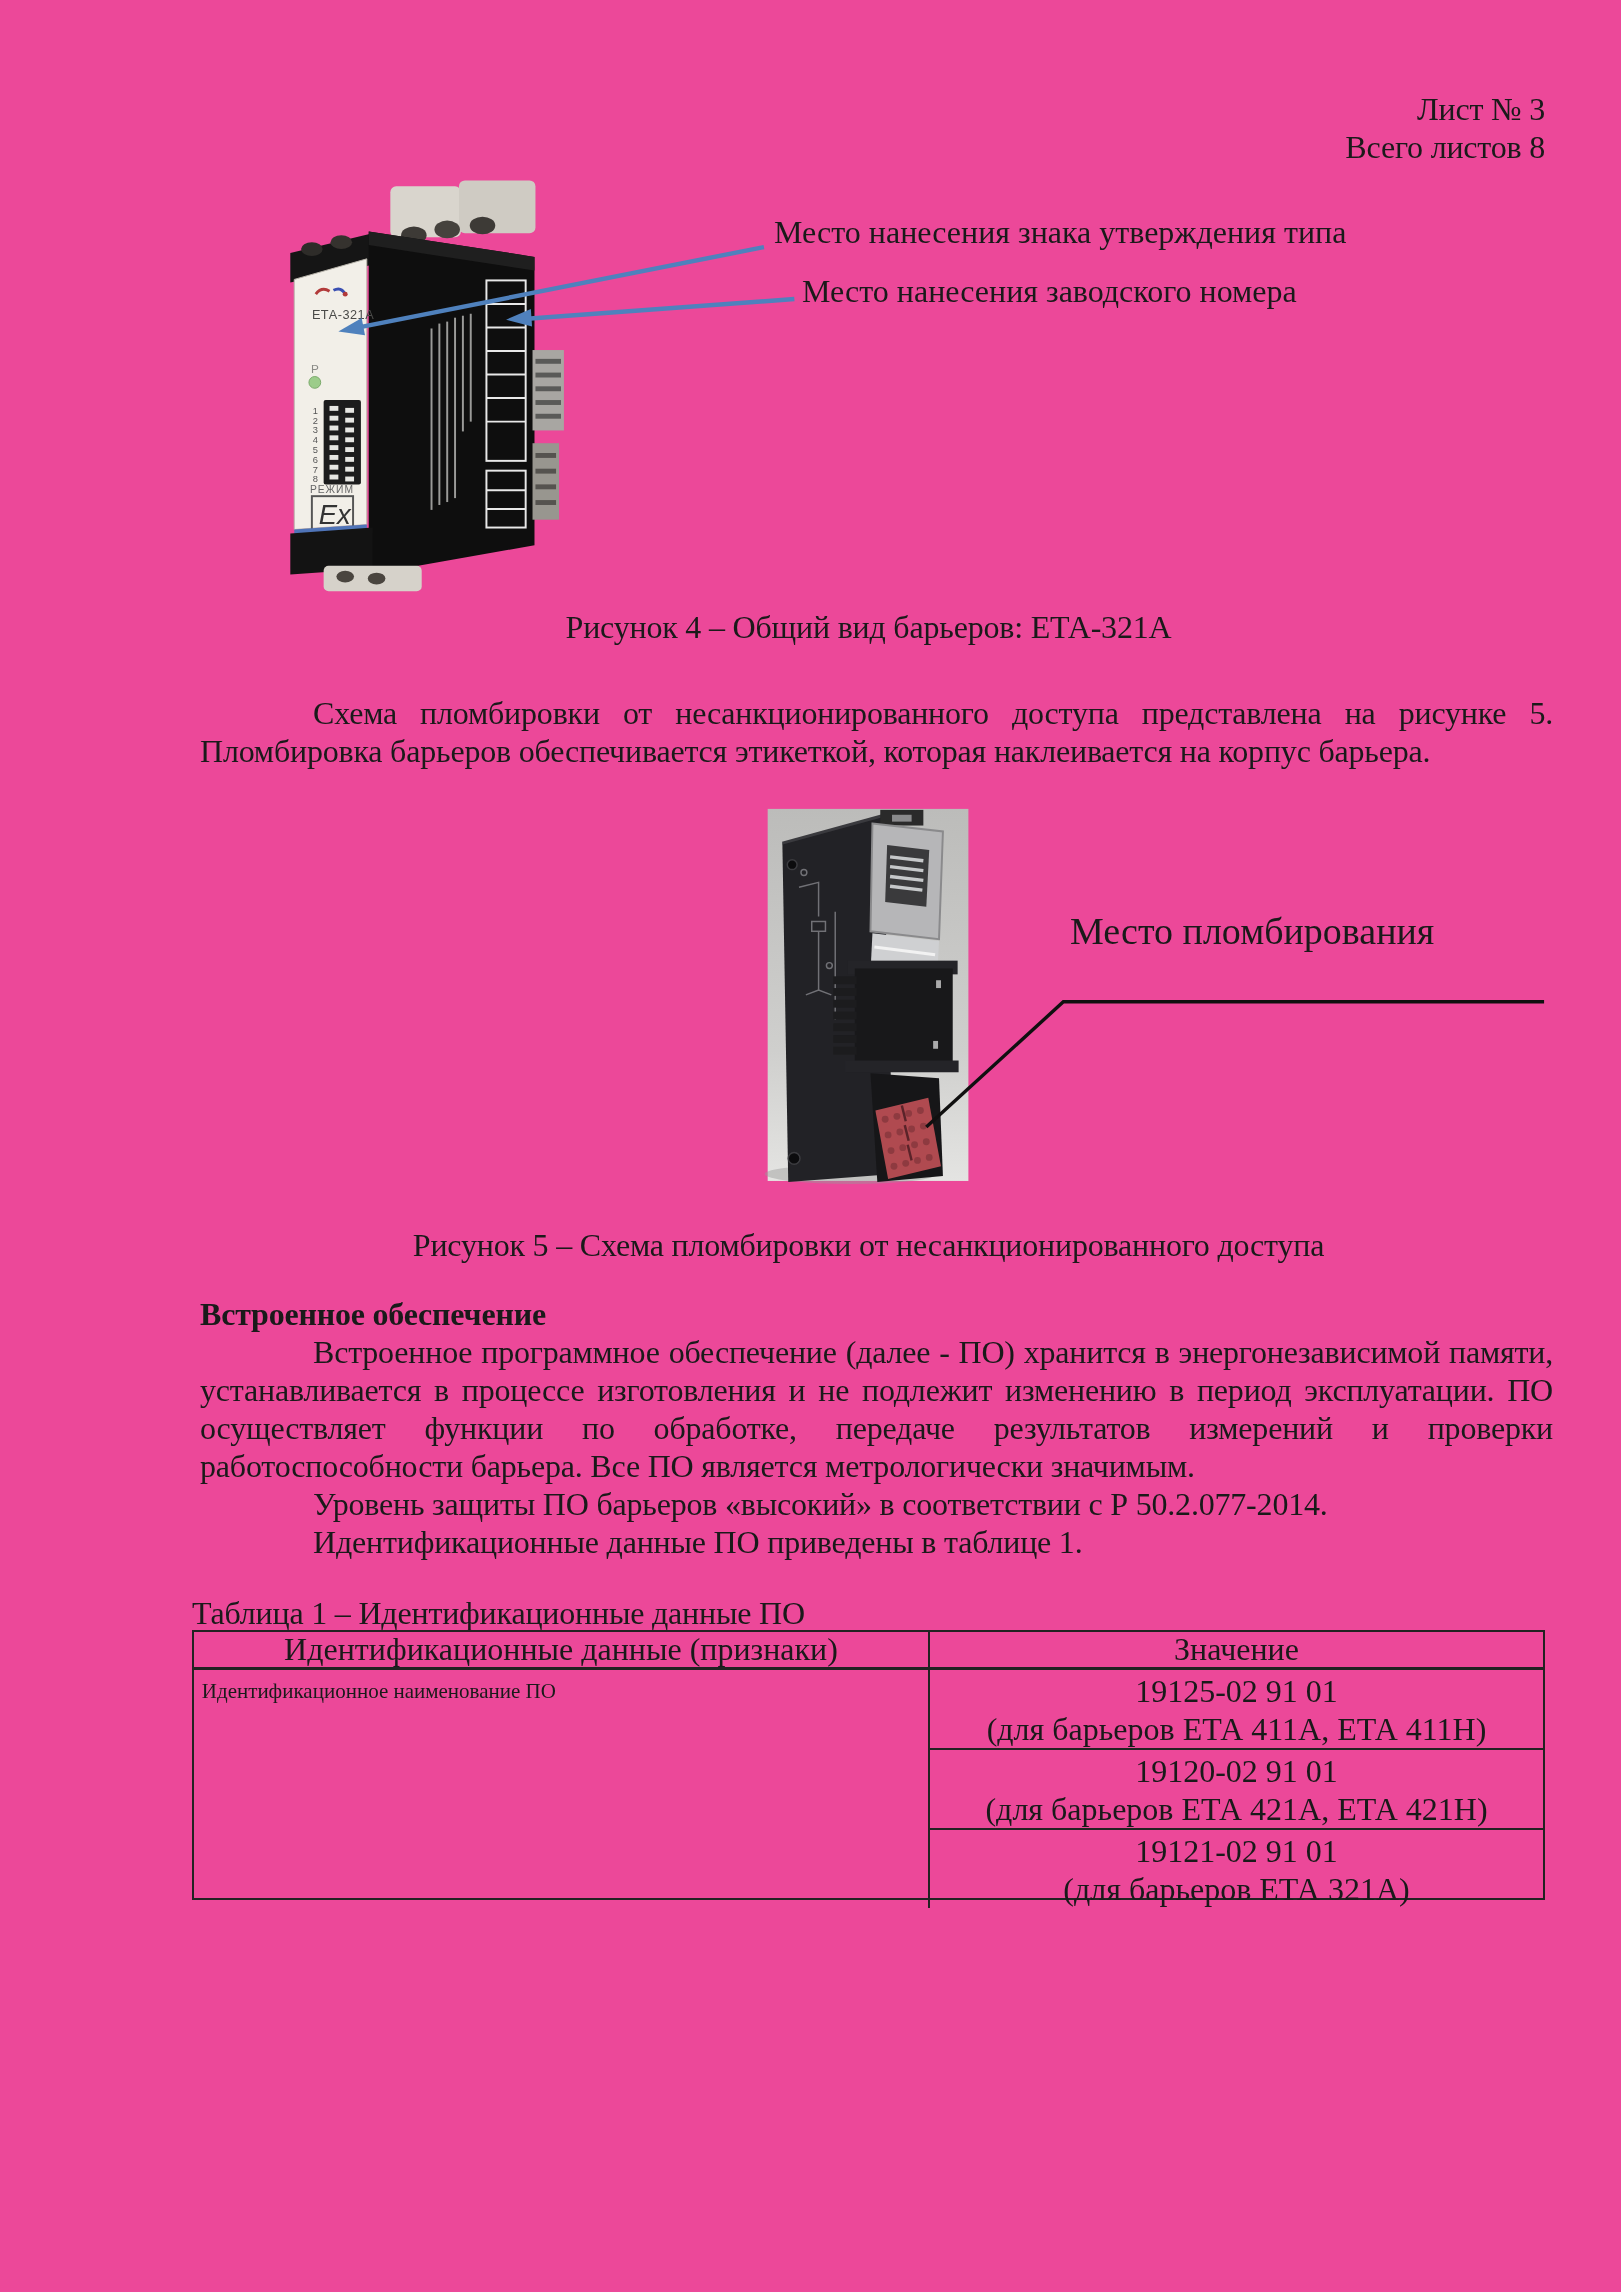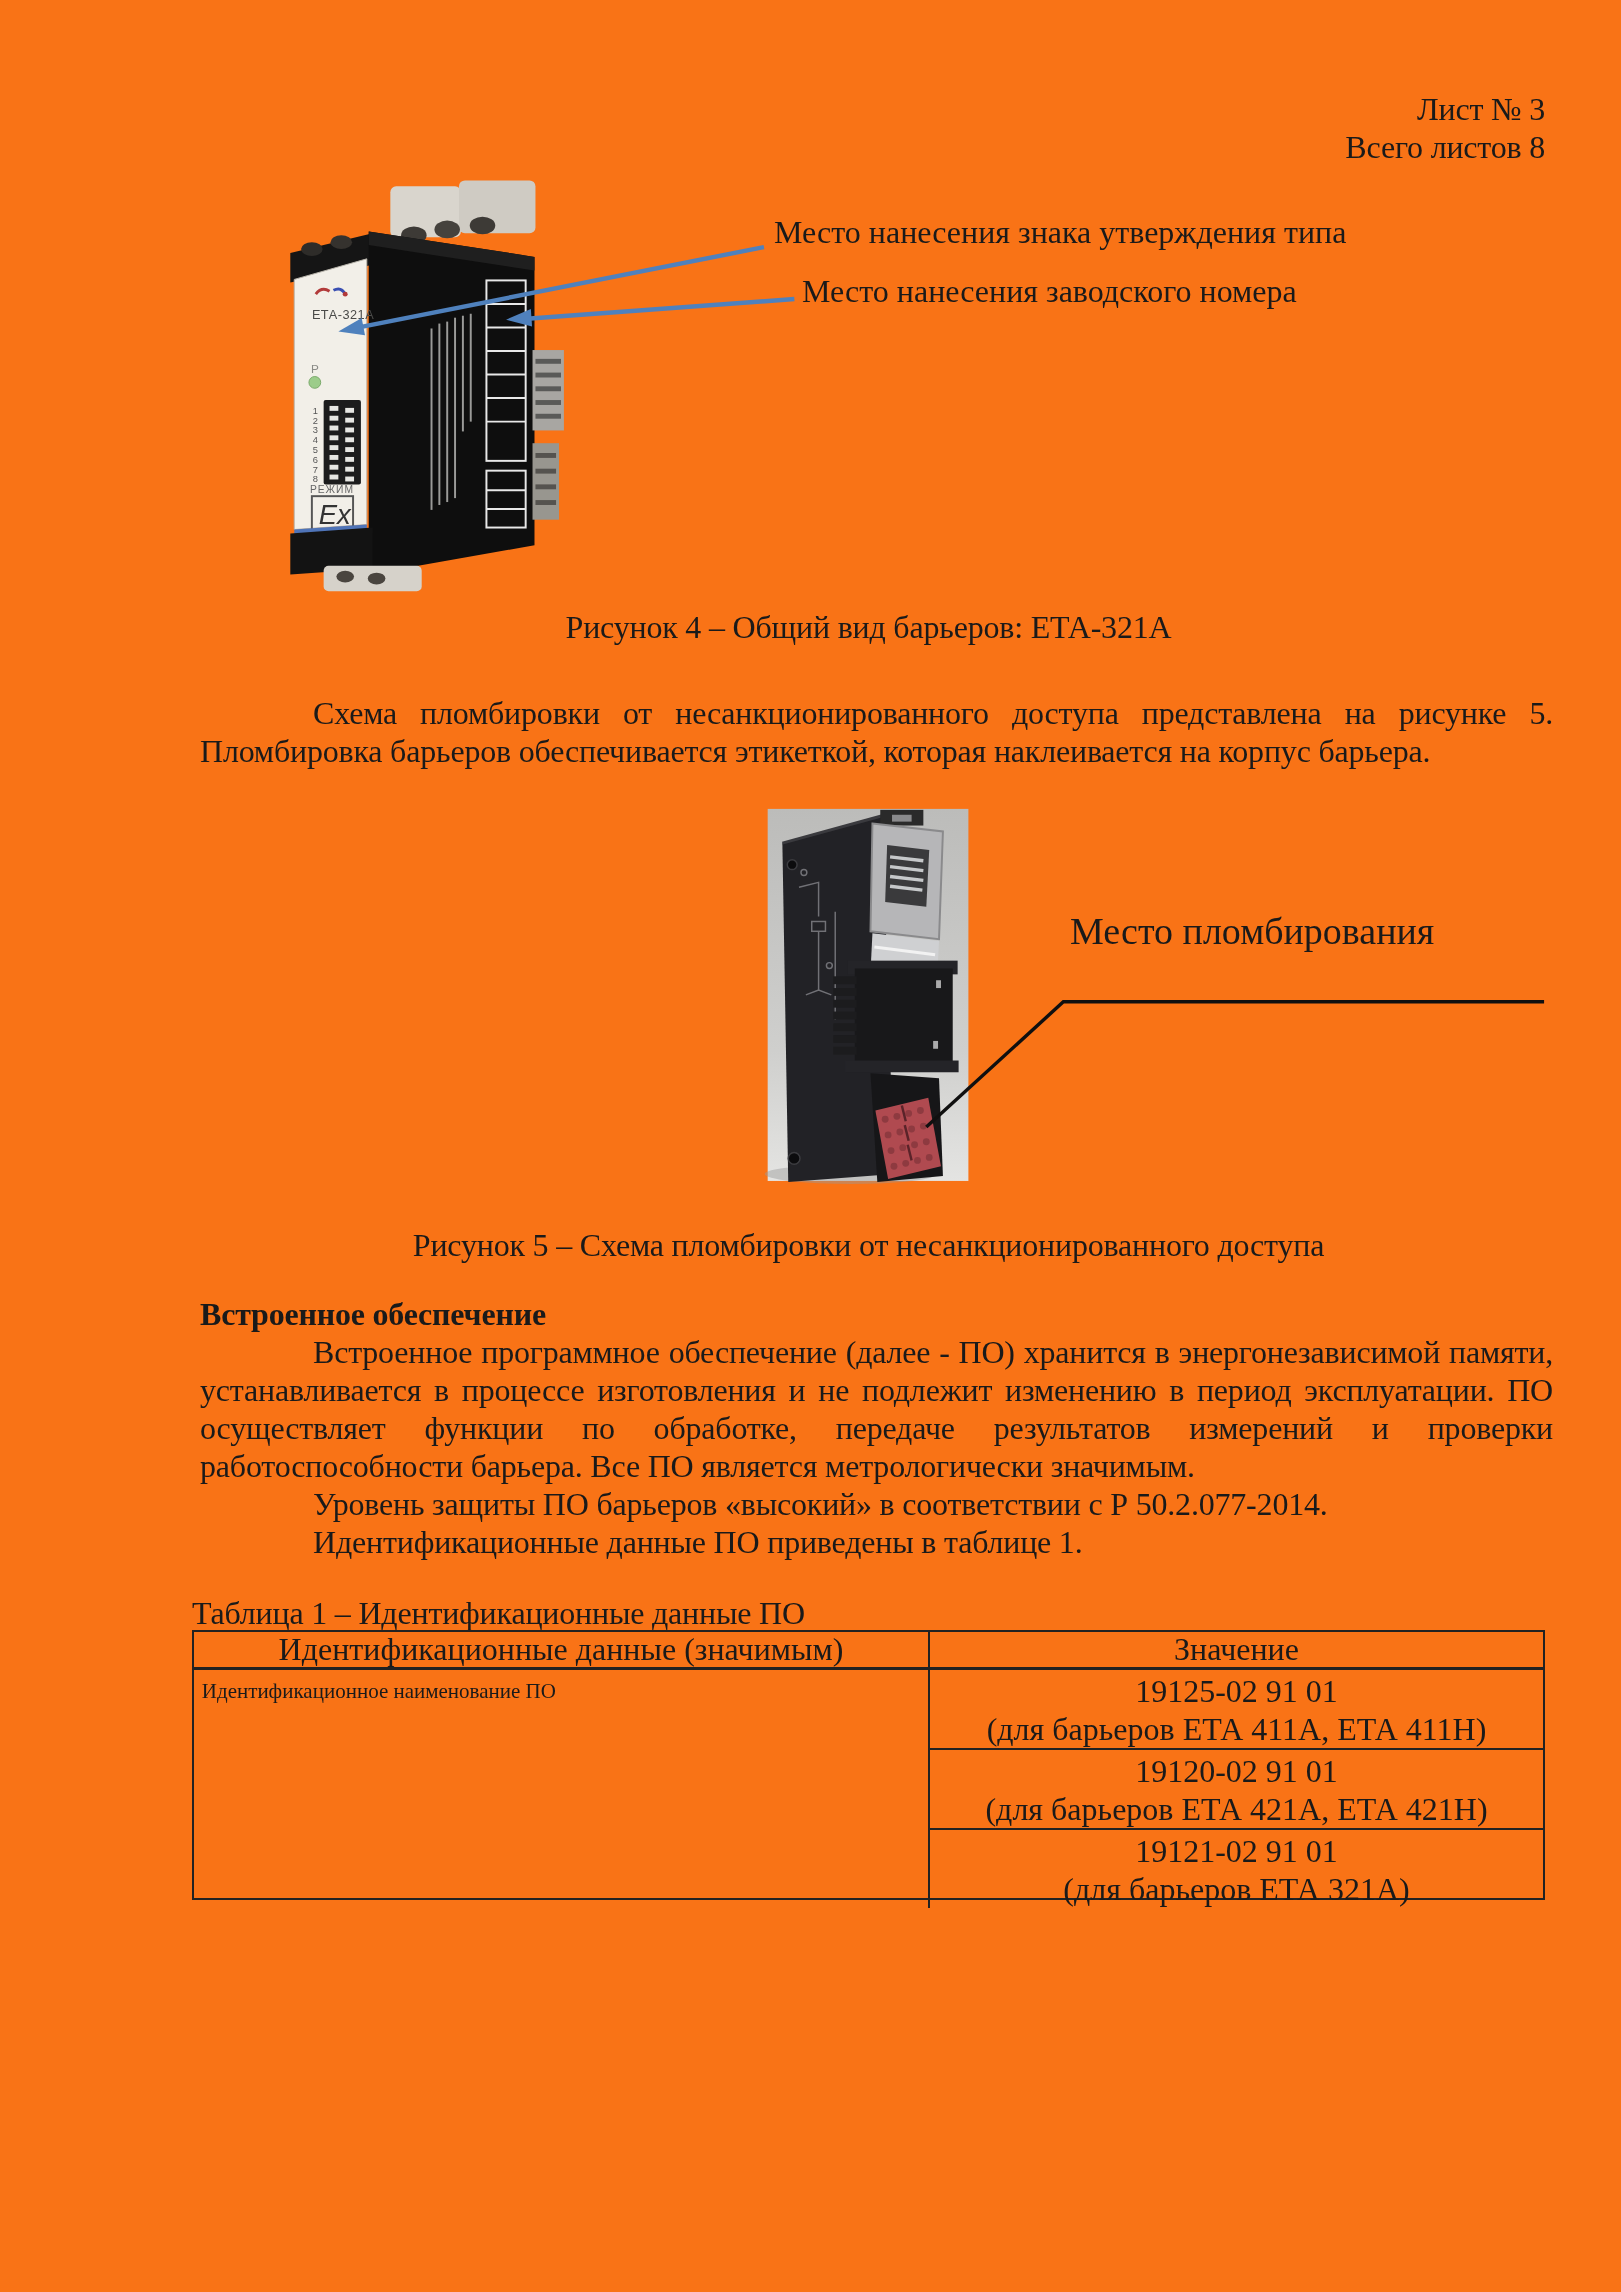--- a/index.html
+++ b/index.html
@@ -1,17 +1,17 @@
 <!DOCTYPE html>
 <html><head>
 <meta charset="utf-8">
 <style>
   html,body{margin:0;padding:0;background:#e8e8e8;}
   .page{
-    position:relative;width:1621px;height:2293px;background:#f97316;
+    position:relative;width:1621px;height:2293px;background:#ec4899;
     font-family:"Liberation Serif","DejaVu Serif",serif;color:#1a1a1a;
     overflow:hidden;margin:0 auto;
   }
   .abs{position:absolute;}
   .txt{font-size:32px;line-height:38px;letter-spacing:-0.2px;}
   .header-block{right:76px;top:90px;text-align:right;}
   .fig-label{font-size:32px;line-height:39px;white-space:nowrap;}
   .fig5-label{font-size:38px;line-height:49px;white-space:nowrap;}
   .caption{left:192px;width:1353px;text-align:center;}
   .flow{left:200px;width:1353px;}
@@ -271,21 +271,21 @@
   <div class="abs txt flow" style="top:1333px;">
     <p class="just indent">Встроенное программное обеспечение (далее - ПО) хранится в энергонезависимой памяти, устанавливается в процессе изготовления и не подлежит изменению в период эксплуатации. ПО осуществляет функции по обработке, передаче результатов измерений и проверки работоспособности барьера. Все ПО является метрологически значимым.</p>
     <p class="indent">Уровень защиты ПО барьеров «высокий» в соответствии с Р 50.2.077-2014.</p>
     <p class="indent">Идентификационные данные ПО приведены в таблице 1.</p>
   </div>
 
   <div class="abs txt" style="left:192px;top:1594px;">Таблица 1 – Идентификационные данные ПО</div>
 
   <div class="abs tbl">
     <div class="tbl-row-head">
-      <div class="hcell hcell1">Идентификационные данные (значимым)</div>
+      <div class="hcell hcell1">Идентификационные данные (признаки)</div>
       <div class="hcell hcell2">Значение</div>
     </div>
     <div class="tbl-body">
       <div class="bcell-left">Идентификационное наименование ПО</div>
       <div class="bcell-right">
         <div class="vcell">
           <div>19125-02 91 01</div>
           <div>(для барьеров ЕТА 411А, ЕТА 411Н)</div>
         </div>
         <div class="vcell">

